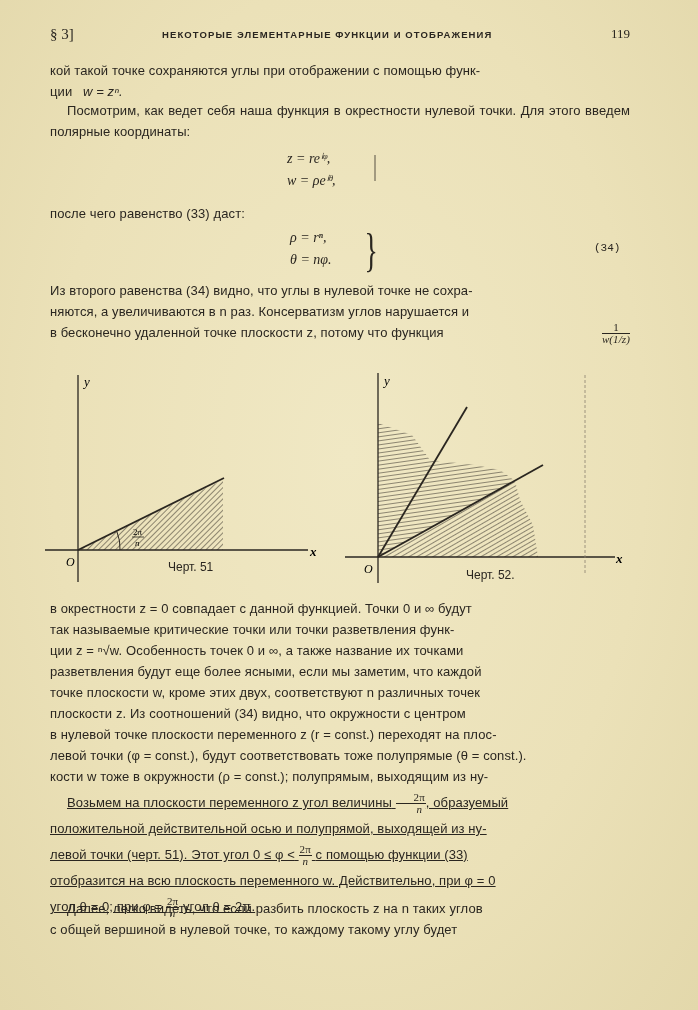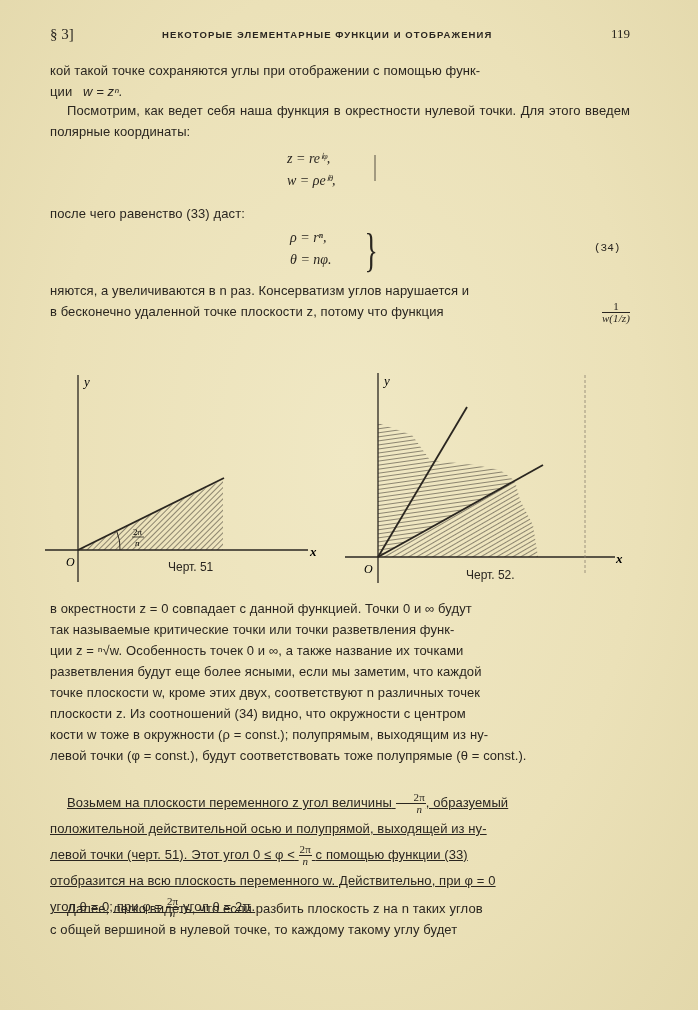--- a/index.html
+++ b/index.html
@@ -51,20 +51,21 @@
   <div class="brace" style="left:372px; top:150px; font-size:30px; transform:scaleX(0.5);">|</div>
 
   <div class="p" style="top:203px;">после чего равенство (33) даст:</div>
 
   <div class="formula" style="left:290px; top:230px;">ρ = rⁿ,</div>
   <div class="formula" style="left:290px; top:252px;">θ = nφ.</div>
   <div class="brace" style="left:360px; top:228px; font-size:46px; transform:scaleX(0.6);">}</div>
   <div class="eqnum" style="left:594px; top:242px;">(34)</div>
 
   <div class="p" style="top:280px;">
+    <div>Из второго равенства (34) видно, что углы в нулевой точке не сохра-</div>
     <div>няются, а увеличиваются в n раз. Консерватизм углов нарушается и</div>
     <div style="position:relative;">
       <span>в бесконечно удаленной точке плоскости z, потому что функция</span>
       <span style="position:absolute; right:0; top:0;" class="frac">
         <span class="num">1</span>
         <span class="den">w(1/z)</span>
       </span>
     </div>
   </div>
 
@@ -110,22 +111,23 @@
   </svg>
   <div class="caption" style="left:466px; top:568px;">Черт. 52.</div>
 
   <div class="p" style="top:598px;">
     <div>в окрестности z = 0 совпадает с данной функцией. Точки 0 и ∞ будут</div>
     <div>так называемые критические точки или точки разветвления функ-</div>
     <div>ции z = ⁿ√w. Особенность точек 0 и ∞, а также название их точками</div>
     <div>разветвления будут еще более ясными, если мы заметим, что каждой</div>
     <div>точке плоскости w, кроме этих двух, соответствуют n различных точек</div>
     <div>плоскости z. Из соотношений (34) видно, что окружности с центром</div>
+    <div>в нулевой точке плоскости переменного z (r = const.) переходят на плос-</div>
+    <div>левой точки (φ = const.), будут соответствовать тоже полупрямые (θ = const.).</div>
     <div>кости w тоже в окружности (ρ = const.); полупрямым, выходящим из ну-</div>
-    <div>левой точки (φ = const.), будут соответствовать тоже полупрямые (θ = const.).</div>
   </div>
 
   <div class="p" style="top:790px; line-height:26px;text-decoration:underline;">
     <div style="text-indent:17px;">
       <span>Возьмем на плоскости переменного z угол величины</span>
       <span class="frac"><span class="num">2π</span><span class="den">n</span></span><span>, образуемый</span>
     </div>
     <div>положительной действительной осью и полупрямой, выходящей из ну-</div>
     <div>
       <span>левой точки (черт. 51). Этот угол 0 ≤ φ &lt;</span>

